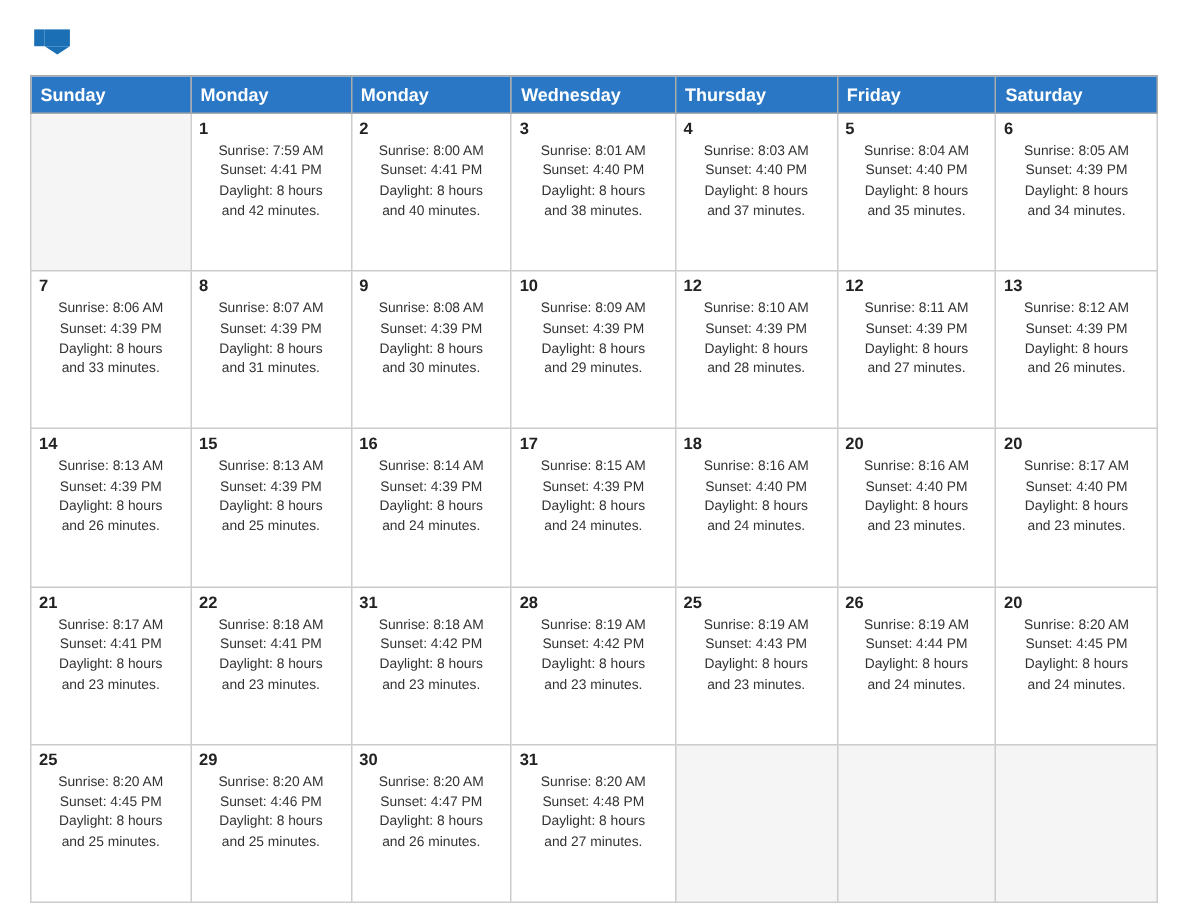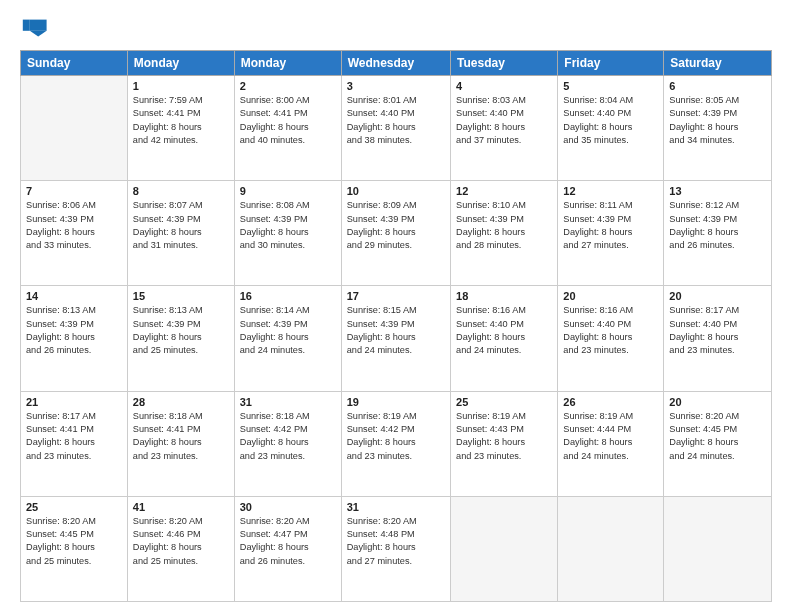--- a/index.html
+++ b/index.html
@@ -85,20 +85,21 @@
       font-size: 11px;
       font-weight: bold;
       color: #222;
       display: block;
       margin-bottom: 2px;
     }
     .day-info {
       line-height: 1.45;
       font-size: 9.2px;
       color: #333;
+      text-align: center;
     }
   </style>
 </head>
 <body>
 
 <div class="page">
   <div class="header">
     <div class="logo">
       <svg class="logo-icon" viewBox="0 0 40 40" xmlns="http://www.w3.org/2000/svg">
         <polygon points="14,8 38,8 38,24 14,24" fill="#1a6fb5"></polygon>
@@ -116,21 +117,21 @@
     </div>
   </div>
 
   <table class="calendar">
     <thead>
       <tr>
       <th>Sunday</th>
           <th>Monday</th>
           <th>Monday</th>
           <th>Wednesday</th>
-          <th>Tuesday</th>
+          <th>Thursday</th>
           <th>Friday</th>
           <th>Saturday</th>
         </tr>
     </thead>
     <tbody id="calendar-body">
     <tr>
           <td class="empty"></td>
           <td>
             <span class="day-number">1</span>
             <div class="day-info">Sunrise: 7:59 AM<br>Sunset: 4:41 PM<br>Daylight: 8 hours<br>and 42 minutes.</div>
@@ -215,29 +216,29 @@
             <span class="day-number">20</span>
             <div class="day-info">Sunrise: 8:17 AM<br>Sunset: 4:40 PM<br>Daylight: 8 hours<br>and 23 minutes.</div>
           </td>
         </tr>
         <tr>
           <td>
             <span class="day-number">21</span>
             <div class="day-info">Sunrise: 8:17 AM<br>Sunset: 4:41 PM<br>Daylight: 8 hours<br>and 23 minutes.</div>
           </td>
           <td>
-            <span class="day-number">28</span>
+            <span class="day-number">22</span>
             <div class="day-info">Sunrise: 8:18 AM<br>Sunset: 4:41 PM<br>Daylight: 8 hours<br>and 23 minutes.</div>
           </td>
           <td>
             <span class="day-number">31</span>
             <div class="day-info">Sunrise: 8:18 AM<br>Sunset: 4:42 PM<br>Daylight: 8 hours<br>and 23 minutes.</div>
           </td>
           <td>
-            <span class="day-number">19</span>
+            <span class="day-number">28</span>
             <div class="day-info">Sunrise: 8:19 AM<br>Sunset: 4:42 PM<br>Daylight: 8 hours<br>and 23 minutes.</div>
           </td>
           <td>
             <span class="day-number">25</span>
             <div class="day-info">Sunrise: 8:19 AM<br>Sunset: 4:43 PM<br>Daylight: 8 hours<br>and 23 minutes.</div>
           </td>
           <td>
             <span class="day-number">26</span>
             <div class="day-info">Sunrise: 8:19 AM<br>Sunset: 4:44 PM<br>Daylight: 8 hours<br>and 24 minutes.</div>
           </td>
@@ -245,21 +246,21 @@
             <span class="day-number">20</span>
             <div class="day-info">Sunrise: 8:20 AM<br>Sunset: 4:45 PM<br>Daylight: 8 hours<br>and 24 minutes.</div>
           </td>
         </tr>
         <tr>
           <td>
             <span class="day-number">25</span>
             <div class="day-info">Sunrise: 8:20 AM<br>Sunset: 4:45 PM<br>Daylight: 8 hours<br>and 25 minutes.</div>
           </td>
           <td>
-            <span class="day-number">41</span>
+            <span class="day-number">29</span>
             <div class="day-info">Sunrise: 8:20 AM<br>Sunset: 4:46 PM<br>Daylight: 8 hours<br>and 25 minutes.</div>
           </td>
           <td>
             <span class="day-number">30</span>
             <div class="day-info">Sunrise: 8:20 AM<br>Sunset: 4:47 PM<br>Daylight: 8 hours<br>and 26 minutes.</div>
           </td>
           <td>
             <span class="day-number">31</span>
             <div class="day-info">Sunrise: 8:20 AM<br>Sunset: 4:48 PM<br>Daylight: 8 hours<br>and 27 minutes.</div>
           </td>

